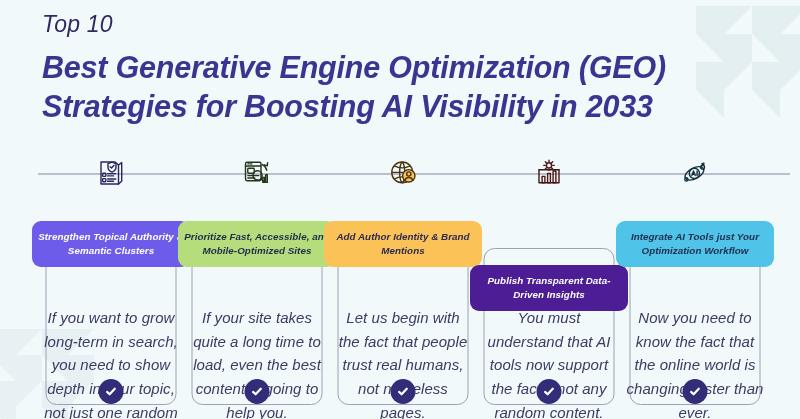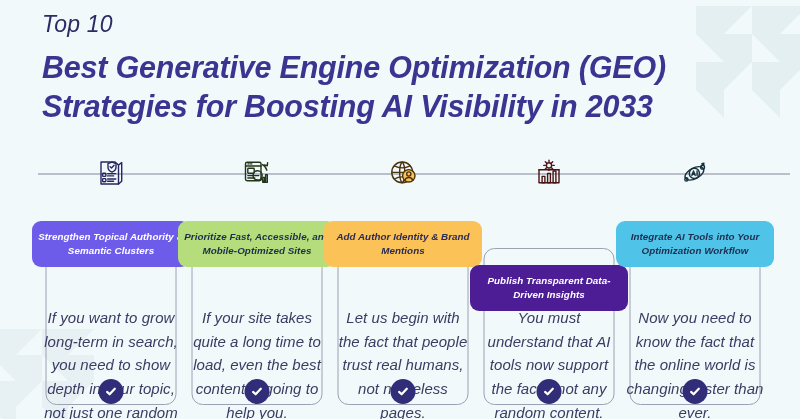--- a/index.html
+++ b/index.html
@@ -308,21 +308,21 @@
             <path d="M17.1 13 v4.6"></path>
             <circle cx="22.6" cy="9.2" r="1.9"></circle>
             <circle cx="6.4" cy="21.4" r="1.6"></circle>
             <path d="M21.3 7.9 l2.6 -2.6 M23.9 5.3 l-0.3 2 M23.9 5.3 l-2 0.3"></path>
           </g>
         </svg>
       </div>
       <div class="body-card">
         <div class="body-text">Now you need to know the fact that the online world is changing faster than ever.</div>
       </div>
-      <div class="chip" style="background:#4fc3e8;color:#1f2d4d;">Integrate AI Tools into Your Optimization Workflow</div>
+      <div class="chip" style="background:#4fc3e8;color:#1f2d4d;">Integrate AI Tools just Your Optimization Workflow</div>
       <div class="check">
         <svg width="13" height="13" viewBox="0 0 13 13">
           <path d="M2.6 6.9 L5.1 9.3 L10.3 3.7" fill="none" stroke="#ffffff" stroke-width="2.2" stroke-linecap="round" stroke-linejoin="round"></path>
         </svg>
       </div>
     </div>
 
   </div>
 </div>
 

